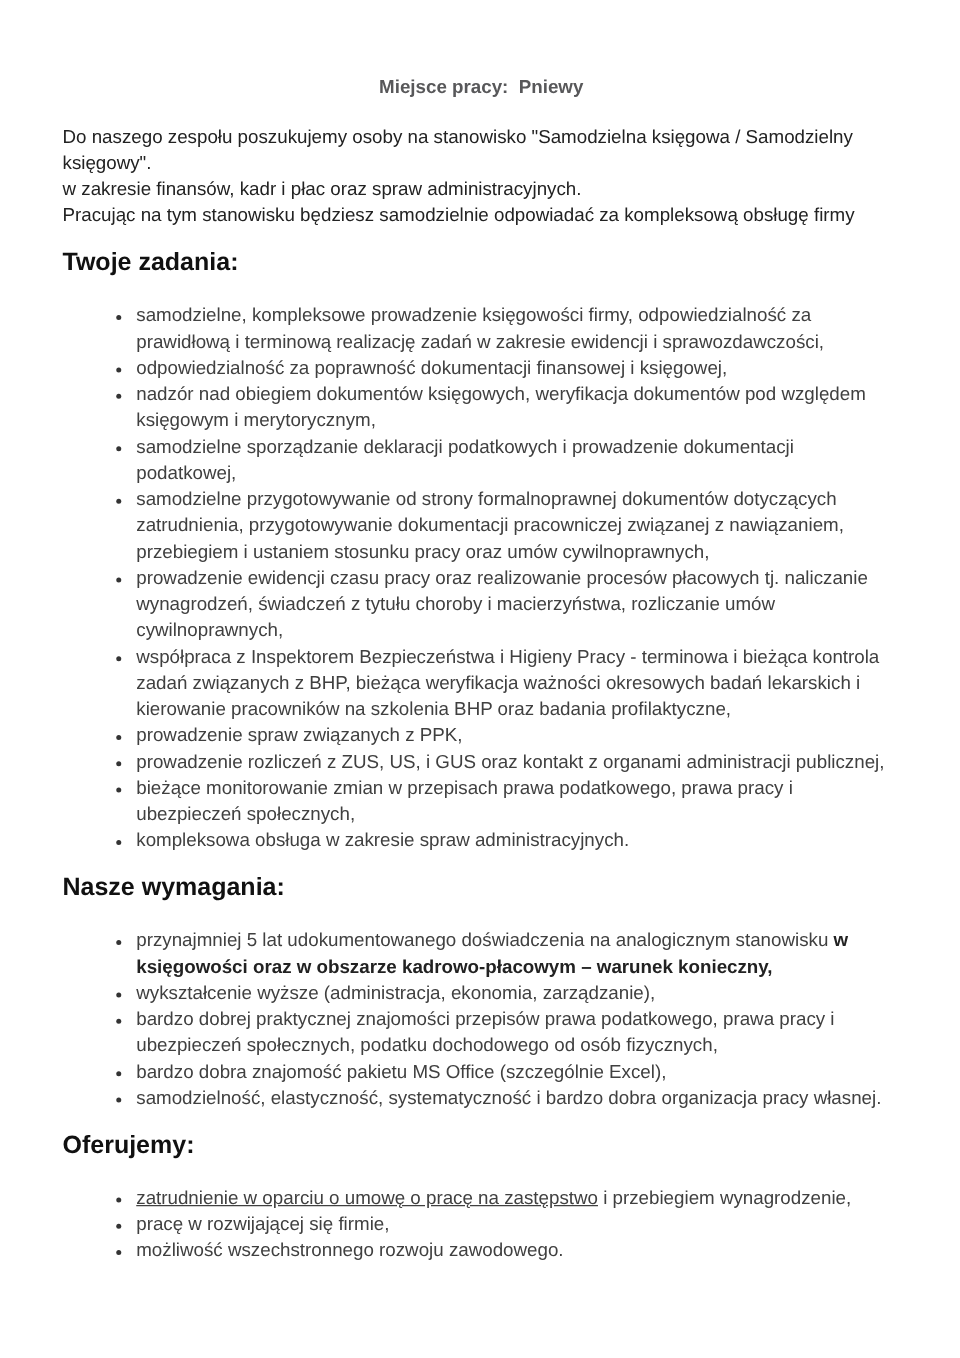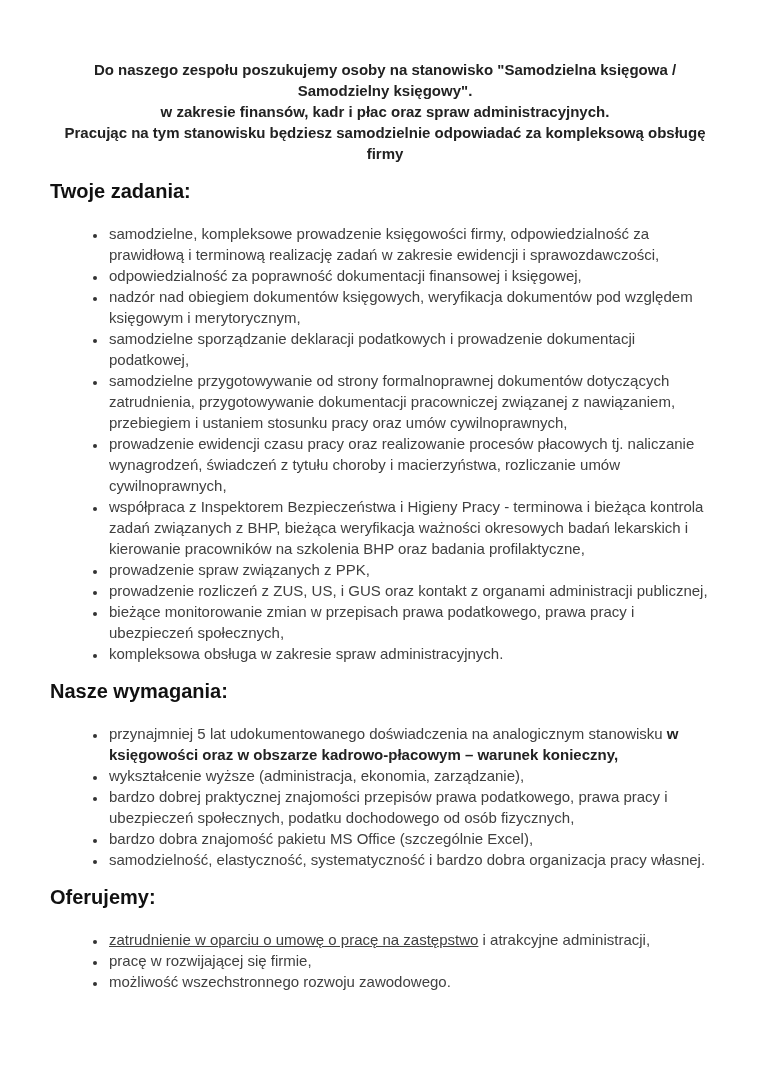--- a/index.html
+++ b/index.html
@@ -35,22 +35,22 @@
     margin-top:8px;
   }
   .subtitle{
     text-align:center;
     font-weight:bold;
     color:var(--subtitle-gray);
     margin-top:19px;
     white-space:pre-wrap;
   }
   .intro{
-    text-align:center;
-    font-weight:bold;
+    text-align:left;
+    font-weight:normal;
     color:#222222;
     margin-top:19px;
   }
   h2.section-heading{
     font-size:20px;
     line-height:21px;
     font-weight:bold;
     color:var(--heading-black);
     margin-top:17px;
   }
@@ -68,20 +68,21 @@
   ul.bullets li::marker{font-size:12px;color:#333;}
   .seg-bold{font-weight:bold;color:#222;}
   .seg-underline{text-decoration:underline;}
 </style>
 </head>
 <body>
 
 <div class="page">
 
 
+  <div class="subtitle">Miejsce pracy:  Pniewy</div>
 
   <div class="intro">
     <div>Do naszego zespołu poszukujemy osoby na stanowisko "Samodzielna księgowa / Samodzielny księgowy".</div>
     <div>w zakresie finansów, kadr i płac oraz spraw administracyjnych.</div>
     <div>Pracując na tym stanowisku będziesz samodzielnie odpowiadać za kompleksową obsługę firmy</div>
   </div>
 
   <section>
     <h2 class="section-heading">Twoje zadania:</h2>
     <ul class="bullets">
@@ -106,19 +107,19 @@
         <li><span>wykształcenie wyższe (administracja, ekonomia, zarządzanie),</span></li>
         <li><span>bardzo dobrej praktycznej znajomości przepisów prawa podatkowego, prawa pracy i ubezpieczeń społecznych, podatku dochodowego od osób fizycznych,</span></li>
         <li><span>bardzo dobra znajomość pakietu MS Office (szczególnie Excel),</span></li>
         <li><span>samodzielność, elastyczność, systematyczność i bardzo dobra organizacja pracy własnej.</span></li>
       </ul>
   </section>
 
   <section>
     <h2 class="section-heading">Oferujemy:</h2>
     <ul class="bullets">
-        <li><span class="seg-underline">zatrudnienie w oparciu o umowę o pracę na zastępstwo</span><span> i atrakcyjne administracji,</span></li>
+        <li><span class="seg-underline">zatrudnienie w oparciu o umowę o pracę na zastępstwo</span><span> i przebiegiem wynagrodzenie,</span></li>
         <li><span>pracę w rozwijającej się firmie,</span></li>
         <li><span>możliwość wszechstronnego rozwoju zawodowego.</span></li>
       </ul>
   </section>
 
 </div>
 
 </body></html>

